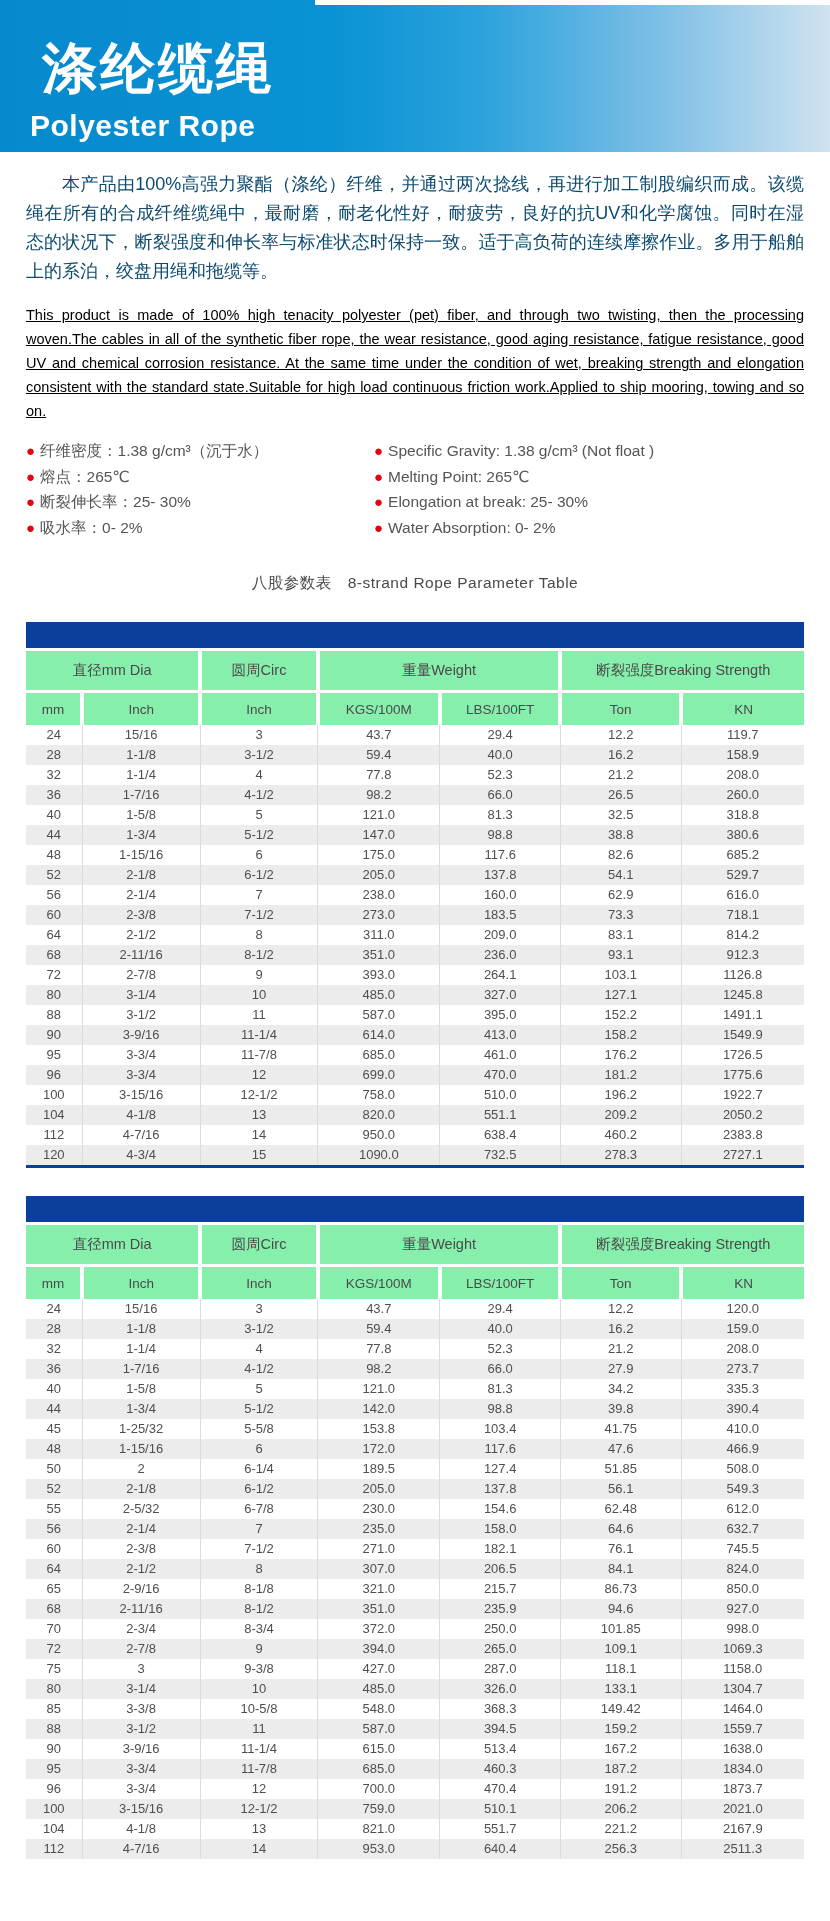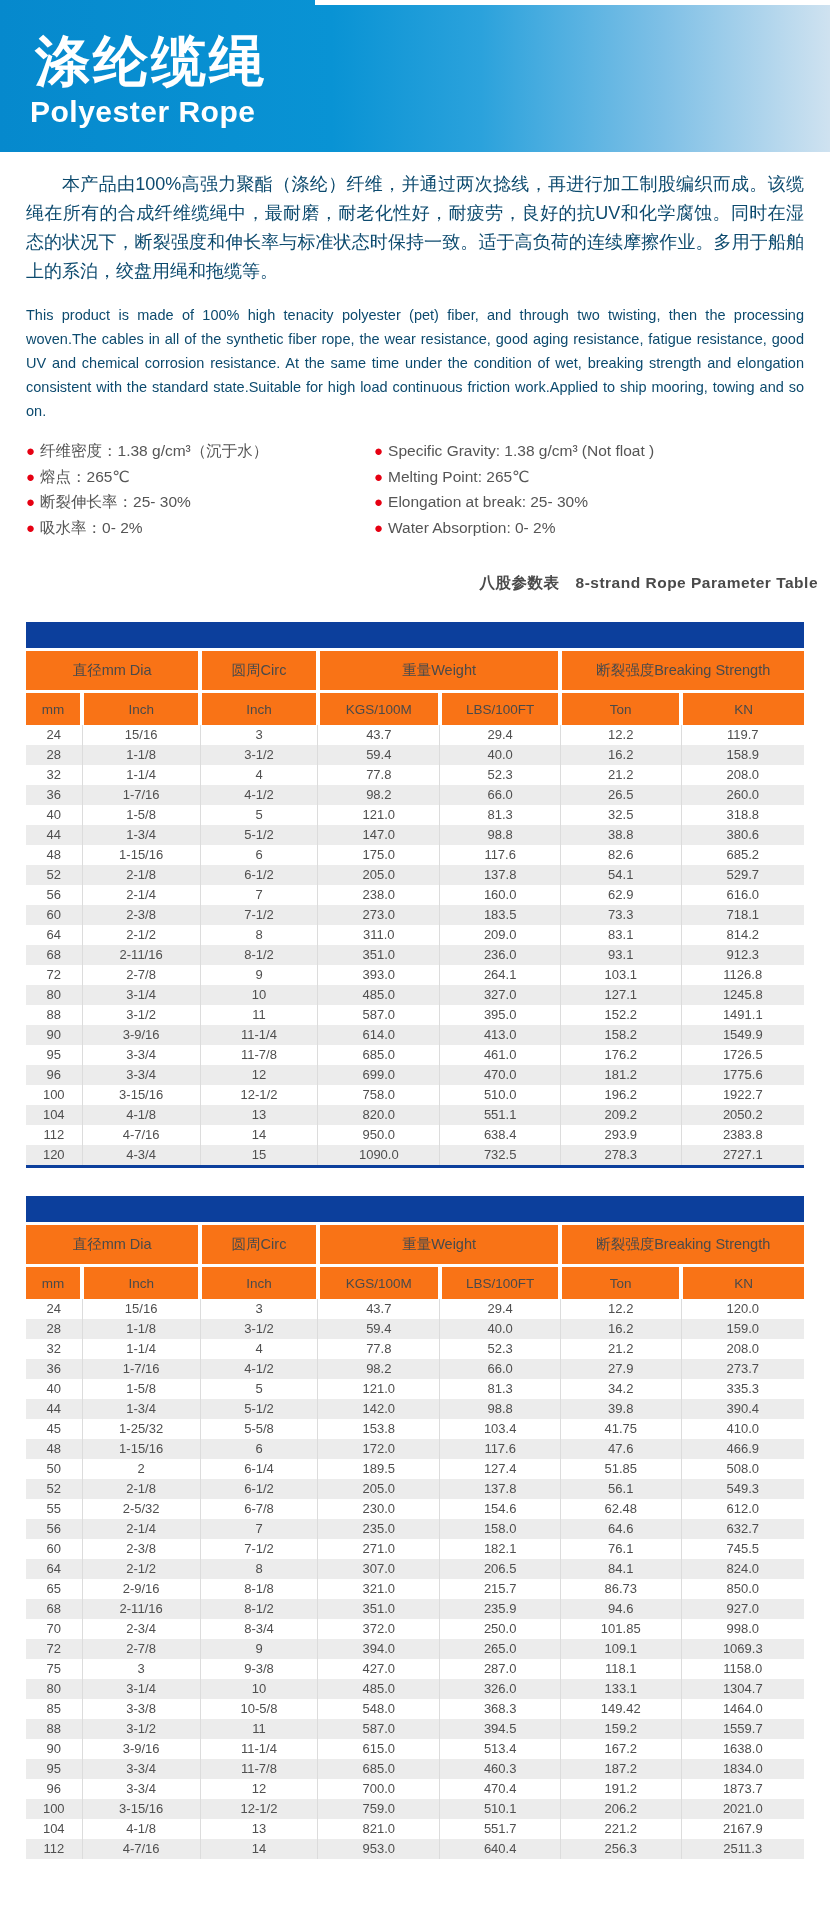--- a/index.html
+++ b/index.html
@@ -16,61 +16,62 @@
     position:relative;
     height:152px;
     background:linear-gradient(90deg,#0689cd 0%,#0993d4 40%,#2ba2dc 58%,#7fc0e6 80%,#cfe2f0 100%);
     box-sizing:border-box;
     padding:26px 0 0 30px;
   }
   .banner .top-strip{
     position:absolute;top:0;right:0;width:515px;height:5px;background:#ffffff;
   }
   .banner .title-cn{
-    margin:5px;color:#fff;font-size:55px;line-height:60px;font-weight:bold;letter-spacing:3px;
+    margin:12px;color:#fff;font-size:55px;line-height:60px;font-weight:bold;letter-spacing:3px;
   }
   .banner .title-en{
     margin:4px 0 0;color:#fff;font-size:30px;line-height:32px;font-weight:bold;letter-spacing:0.5px;
   }
 
   
   .intro-cn{
     margin:18px 26px 0;
     font-size:18px;line-height:29px;color:#0c4a6e;
     text-align:justify;text-indent:2em;
   }
   .intro-en{
     margin:17px 26px 12px;
-    font-size:14.5px;line-height:24px;color:#0c4a6e;
+    font-size:14.5px;line-height:24px;color:#000000;
     text-align:justify;
+    text-decoration:underline;
   }
 
   
   .specs{display:flex;margin:15px 26px 0;}
   .specs ul{list-style:none;margin:0;padding:0;}
   .specs .col-cn{width:348px;flex:none;}
   .specs .col-en{flex:1;}
   .specs li{
     display:flex;align-items:flex-start;
     font-size:15.5px;line-height:25.5px;color:#555;
   }
   .specs .dot{
     color:#e60012;font-size:15px;margin-right:5px;line-height:25.5px;flex:none;
   }
 
   
   .tbl-title{
-    text-align:right;font-size:15.5px;font-weight:bold;color:#4a4a4a;
-    margin:33px 12px 0;letter-spacing:0.5px;
+    text-align:center;font-size:15.5px;font-weight:normal;color:#4a4a4a;
+    margin:33px 0 0;letter-spacing:0.5px;
   }
   .tbl-wrap{margin:28px 26px 0;}
   .blue-bar{height:26px;background:#0c3f9c;margin-bottom:3px;}
   table{width:100%;border-collapse:collapse;table-layout:fixed;}
   thead th{
-    background:#f97316;font-weight:normal;color:#4a4a4a;text-align:center;
+    background:#86efac;font-weight:normal;color:#4a4a4a;text-align:center;
   }
   thead tr.g th{font-size:14.5px;height:37px;border-bottom:3px solid #ffffff;}
   thead tr.s th{font-size:13.5px;height:30px;}
   thead th + th{border-left:4px solid #ffffff;}
   tbody td{
     height:20px;font-size:13px;color:#4f4f4f;text-align:center;
     padding:0;line-height:20px;white-space:nowrap;
   }
   tbody td + td{border-left:1px solid #dcdcdc;}
   tbody tr:nth-child(even){background:#ececec;}
@@ -340,21 +341,21 @@
             <td>551.1</td>
             <td>209.2</td>
             <td>2050.2</td>
           </tr>
           <tr>
             <td>112</td>
             <td>4-7/16</td>
             <td>14</td>
             <td>950.0</td>
             <td>638.4</td>
-            <td>293.9</td>
+            <td>460.2</td>
             <td>2383.8</td>
           </tr>
           <tr>
             <td>120</td>
             <td>4-3/4</td>
             <td>15</td>
             <td>1090.0</td>
             <td>732.5</td>
             <td>278.3</td>
             <td>2727.1</td>

